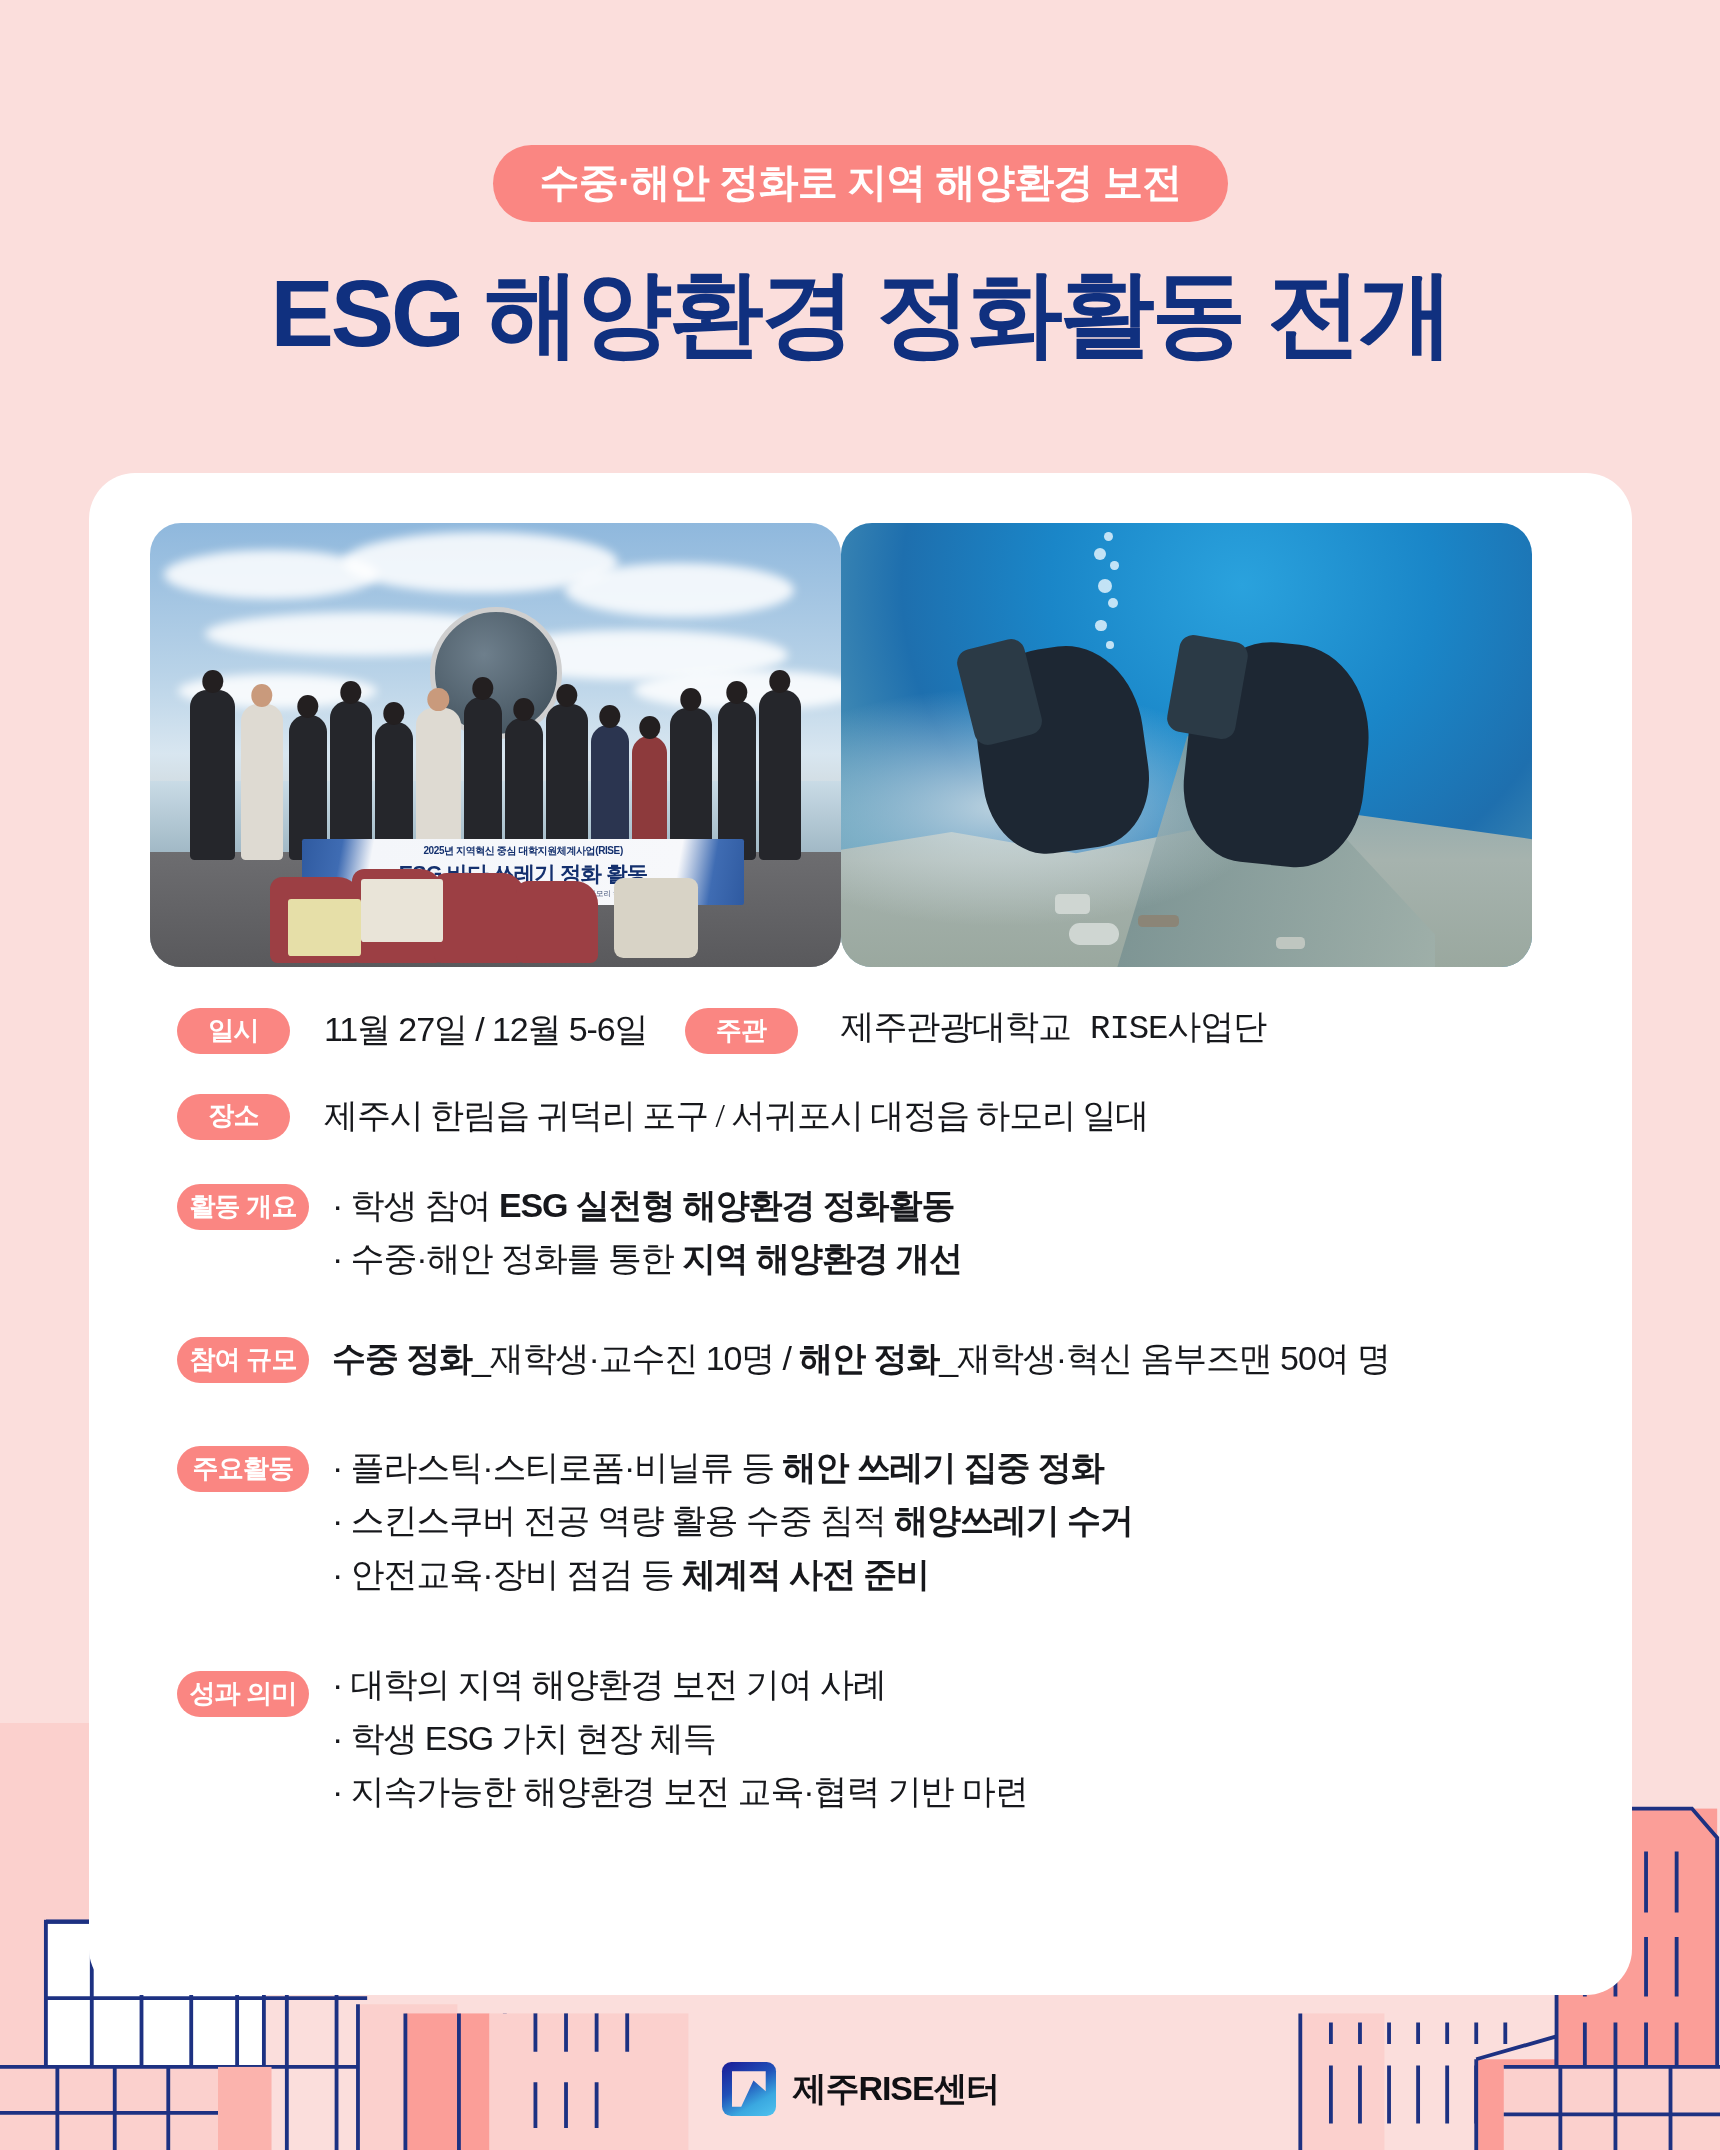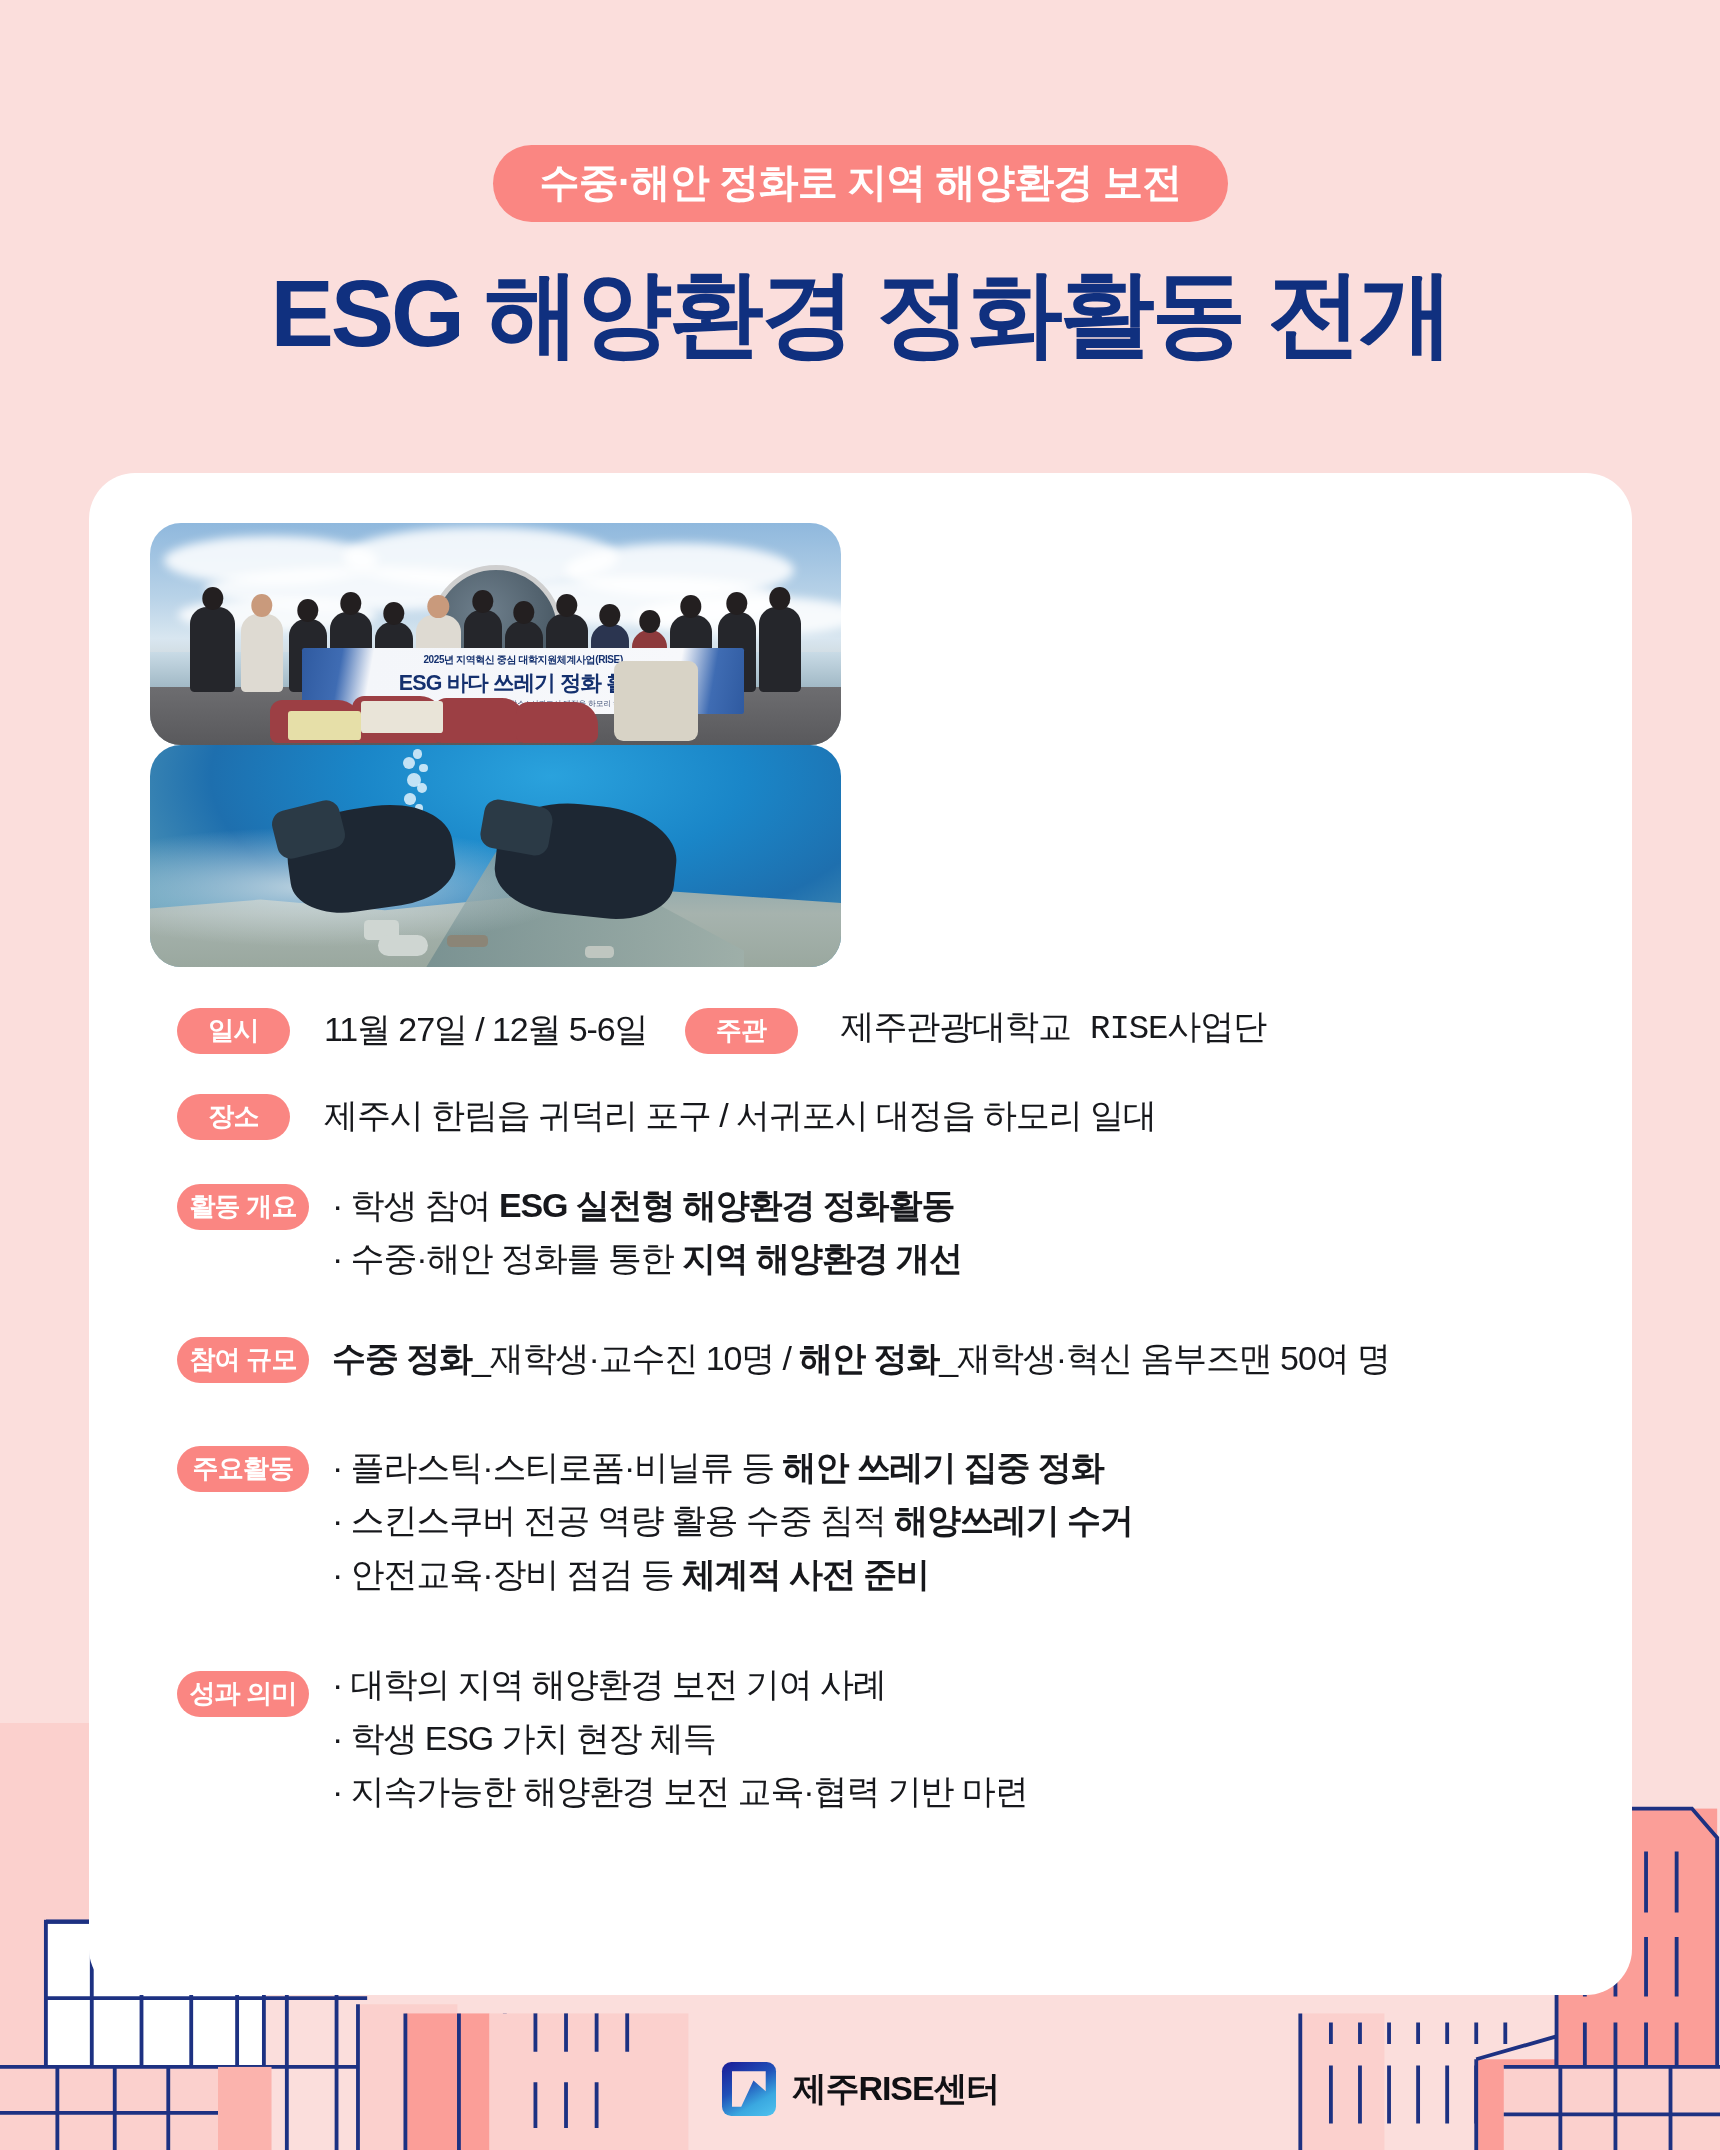--- a/index.html
+++ b/index.html
@@ -44,21 +44,21 @@
     width:1543px; height:1522px;
     background:#ffffff;
     border-radius:46px;
     z-index:2;
   }
 
   
   .photos {
     position:absolute; left:61px; top:50px;
     width:1421px; height:444px;
-    display:flex; flex-direction:column;
+    display:flex; 
   }
   .photo {
     width:691px; height:444px;
     border-radius:31px;
     overflow:hidden;
     position:relative;
   }
 
   
   .ph-sky { position:absolute; inset:0; background:linear-gradient(#8fb8dd 0%, #b9d3e8 34%, #d8e6f0 52%, #cfd9de 62%, #9bb3bf 70%, #7d8b93 100%); }
@@ -313,21 +313,21 @@
 
   <div class="info">
 
     <div class="row" style="margin-bottom:40px;">
       <div class="tag w-sm" style="margin-left:88px;">일시</div>
       <div class="val" style="margin-left:34px;">11월 27일 / 12월 5-6일</div>
       <div class="tag w-sm" style="margin-left:37px;">주관</div>
       <div class="val" style="margin-left:43px;font-family:Liberation Mono, monospace;">제주관광대학교 RISE사업단</div>
     </div>
 
-    <div class="row" style="margin-bottom:44px;">
+    <div class="row" style="margin-bottom:44px;font-family:Liberation Serif, serif;">
       <div class="tag w-sm" style="margin-left:88px;">장소</div>
       <div class="val" style="margin-left:34px;">제주시 한림읍 귀덕리 포구 / 서귀포시 대정읍 하모리 일대</div>
     </div>
 
     <div class="row" style="margin-bottom:46px;">
       <div class="tag w-md" style="margin-left:88px;">활동 개요</div>
       <ul class="bullets val" style="margin-left:23px;">
         <li><span>· 학생 참여 </span><b>ESG 실천형 해양환경 정화활동</b></li>
         <li><span>· 수중·해안 정화를 통한 </span><b>지역 해양환경 개선</b></li>
       </ul>

